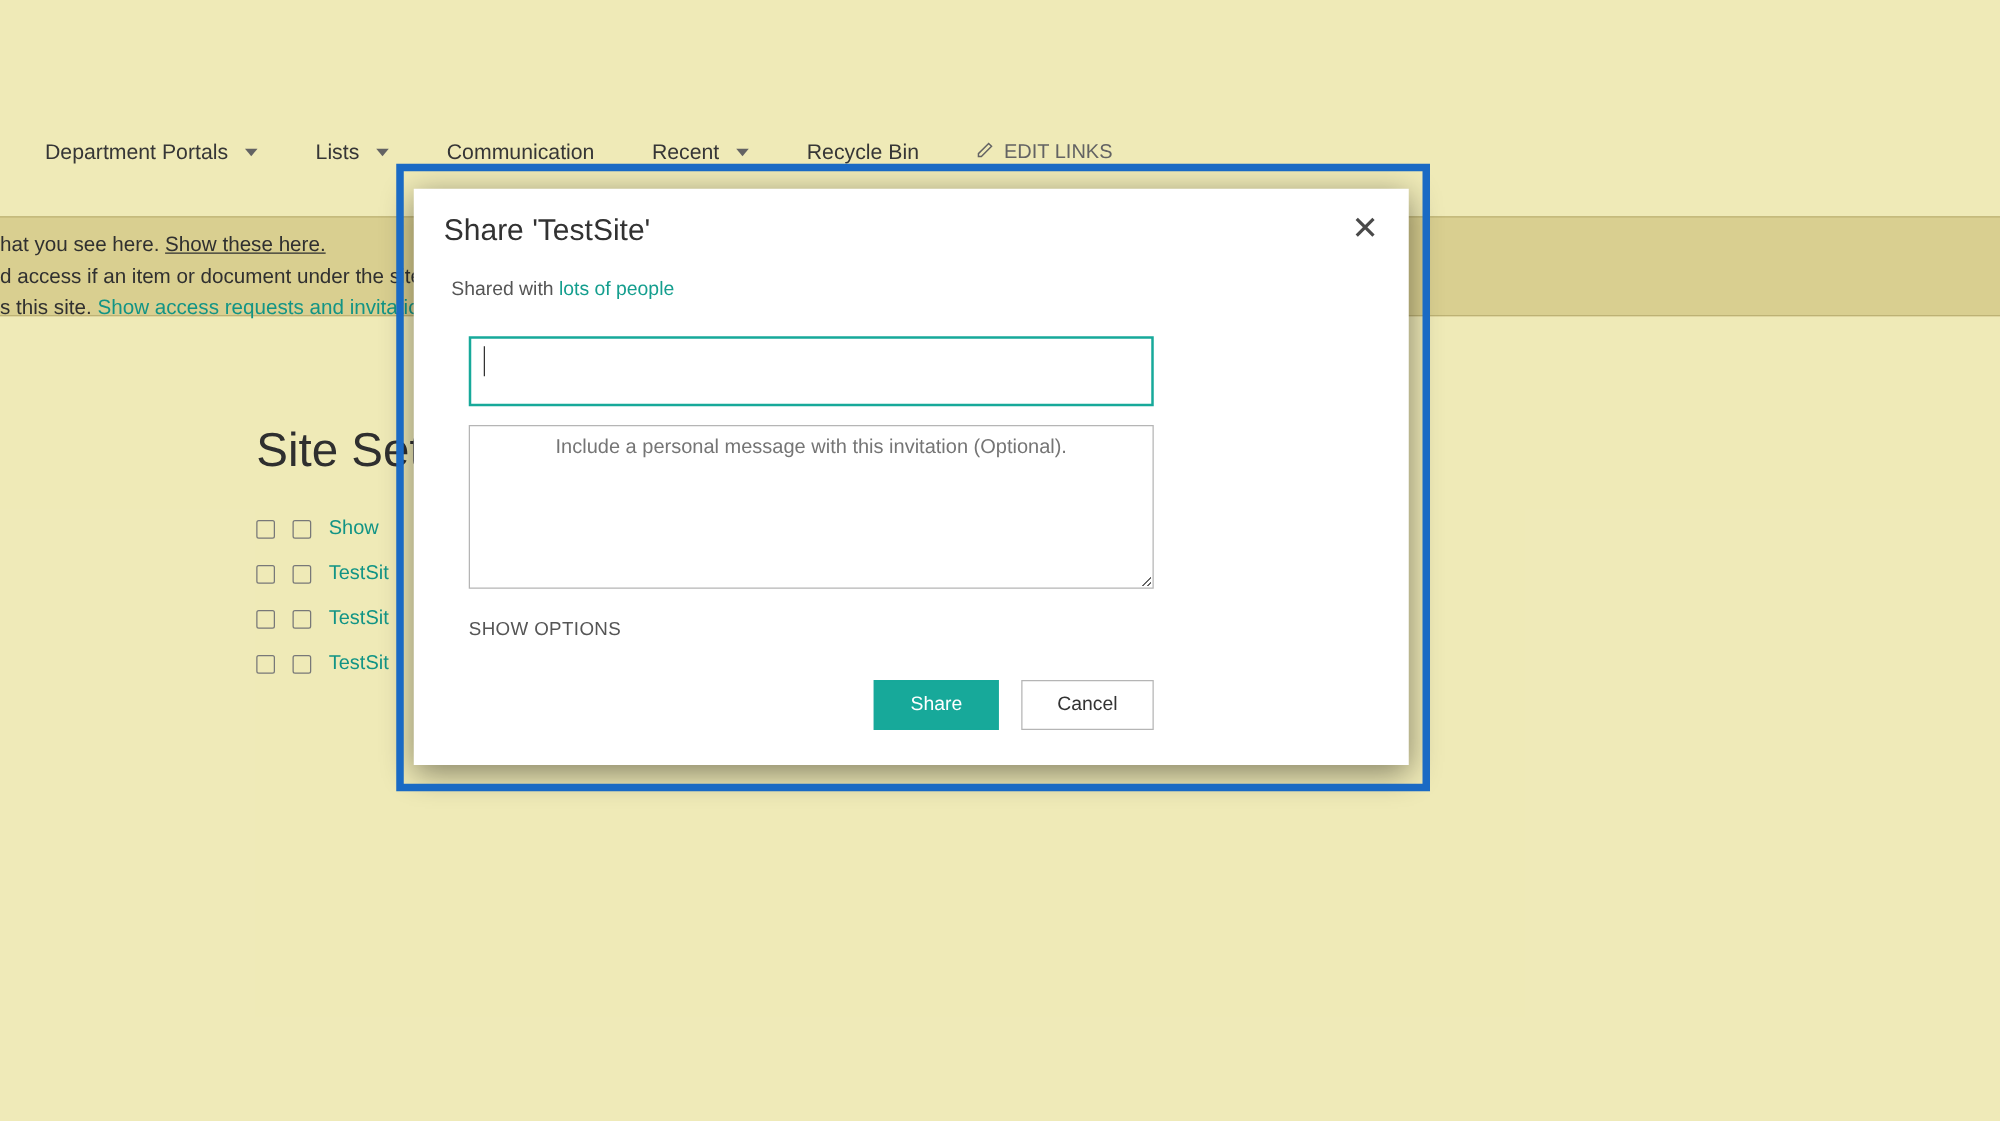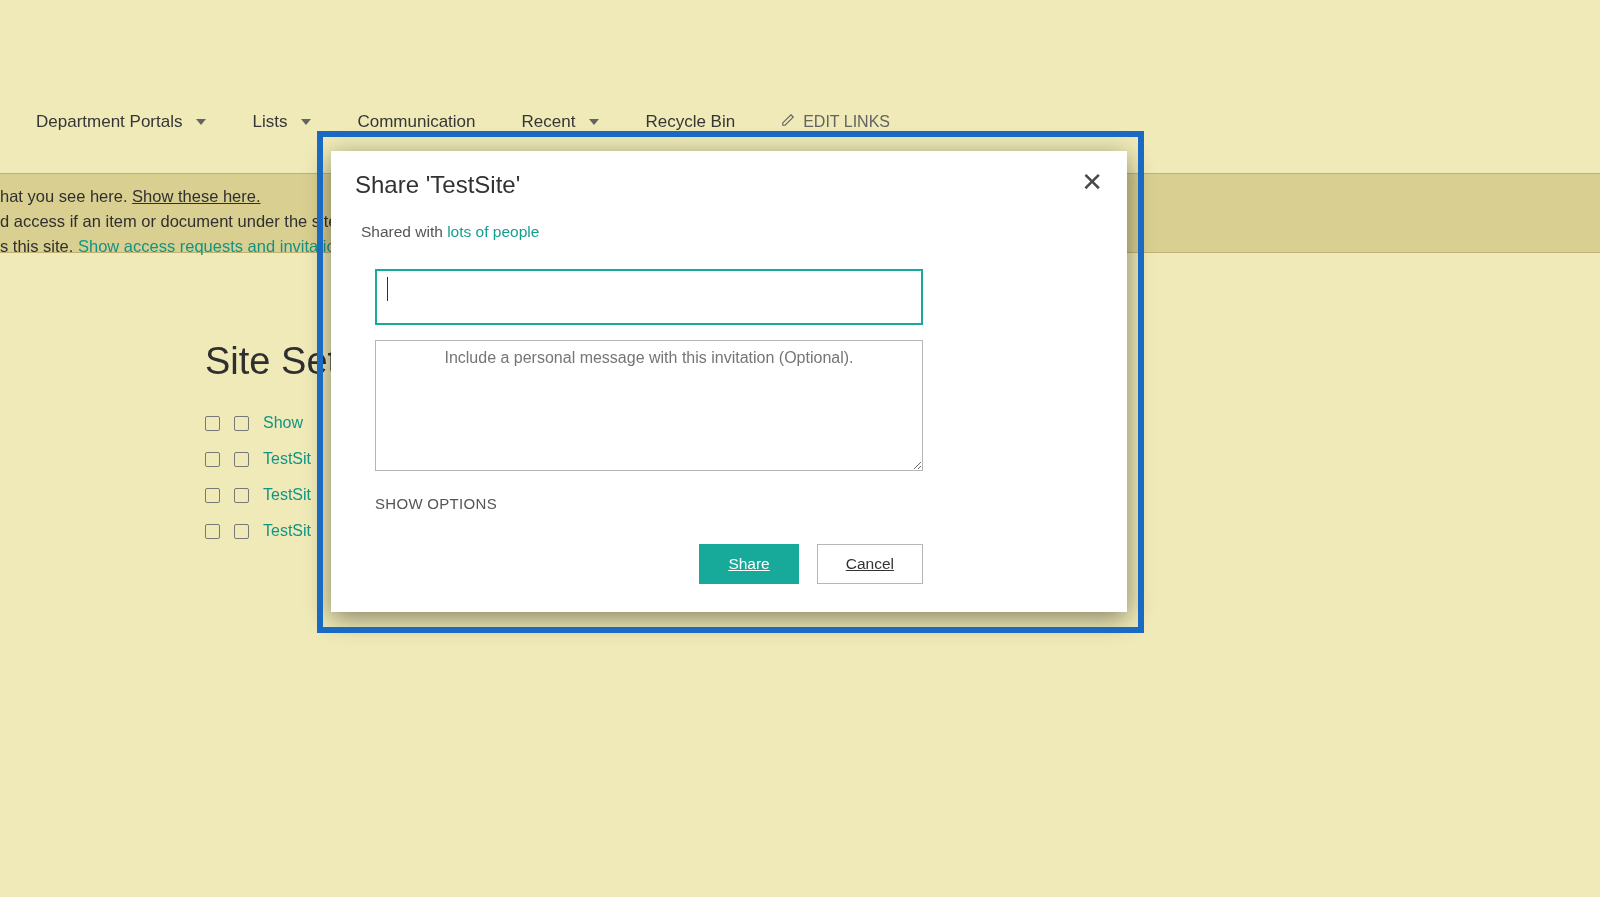--- a/index.html
+++ b/index.html
@@ -247,21 +247,20 @@
     }
     .btn {
       height: 40px;
       padding: 0 28px;
       font-size: 15.5px;
       border: 1px solid #b5b5b5;
       background: #fff;
       color: #333;
       cursor: pointer;
       font-family: inherit;
-      text-decoration: underline;
     }
     .btn-primary {
       background: #17a99a;
       border-color: #17a99a;
       color: #fff;
     }
   </style>
 </head>
 <body>
 

